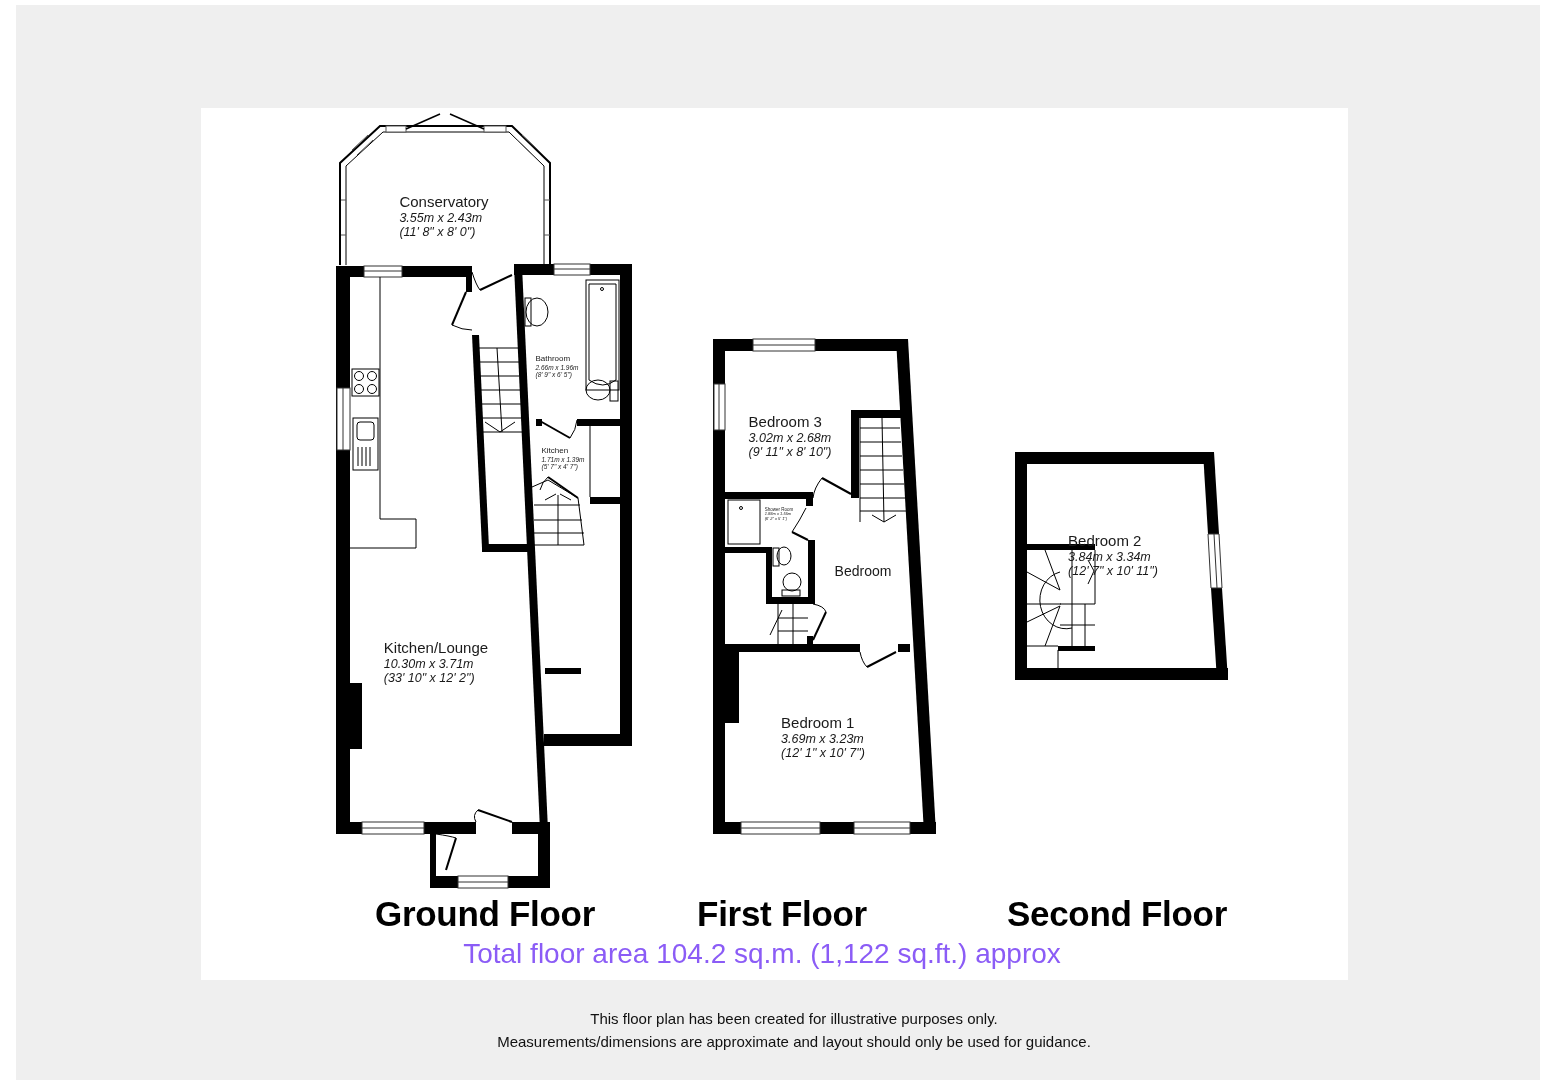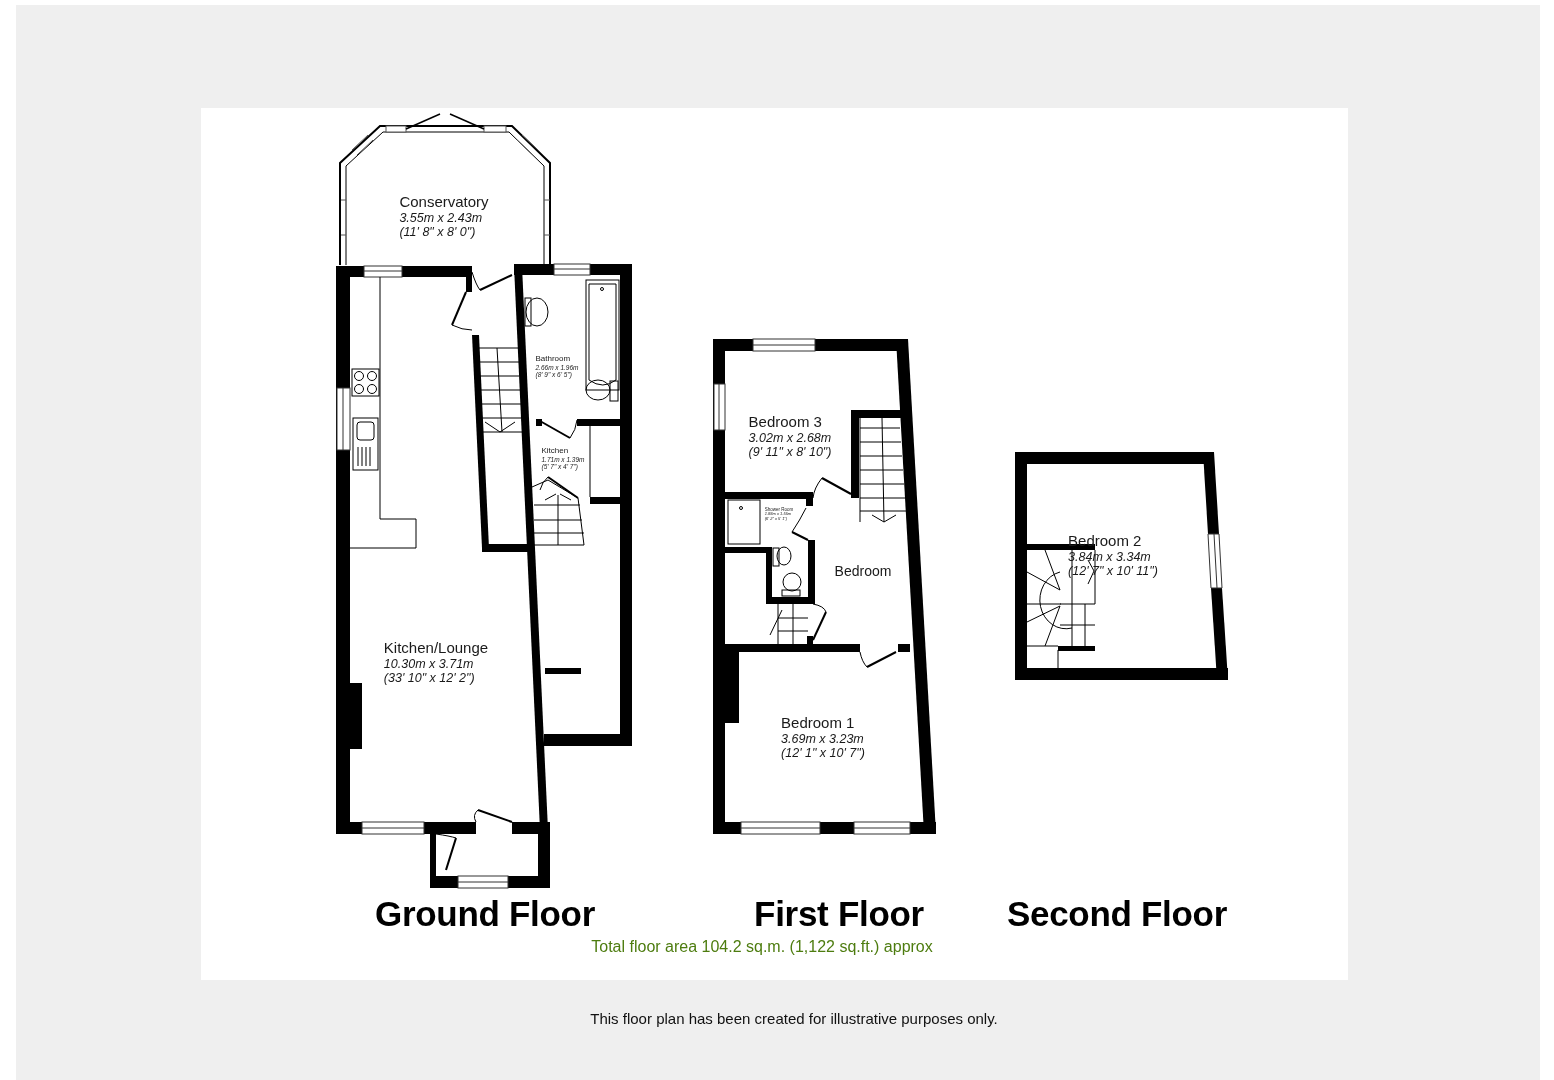--- a/index.html
+++ b/index.html
@@ -27,21 +27,21 @@
   .room-l .dim { font-size: 12.5px; }
   .room-s .name { font-size: 8px; }
   .room-s .dim { font-size: 6.5px; }
   .room-xs .name { font-size: 4.5px; }
   .room-xs .dim { font-size: 4px; }
   .floor-title {
     position: absolute; font-weight: bold; font-size: 35px; color: #000;
     transform: translateX(-50%); white-space: nowrap; letter-spacing: -0.3px;
   }
   .total {
-    position: absolute; left: 762px; top: 938px; font-size: 16px; color: #4d7c0f;
+    position: absolute; left: 762px; top: 938px; font-size: 28px; color: #8b5cf6;
     transform: translateX(-50%); white-space: nowrap;
   }
   .disclaimer {
     position: absolute; left: 768px; top: 1008px; transform: translateX(-50%);
     text-align: center; font-size: 15px; line-height: 22.5px; color: #111;
     white-space: nowrap;
     margin-left: 26px;
   }
   .disclaimer span { display: block; }
 </style>
@@ -345,20 +345,21 @@
   <span class="dim">(12' 1" x 10' 7")</span>
 </div>
 
 <div class="lbl room-l" style="left:1113px; top:485px;margin-top:48px;">
   <span class="name">Bedroom 2</span>
   <span class="dim">3.84m x 3.34m</span>
   <span class="dim">(12' 7" x 10' 11")</span>
 </div>
 
 <div class="floor-title" style="left:485px; top:894px;">Ground Floor</div>
-<div class="floor-title" style="left:839px; top:894px;">First Floor</div>
+<div class="floor-title" style="left:782px; top:894px;">First Floor</div>
 <div class="floor-title" style="left:1117px; top:894px;">Second Floor</div>
 
 <div class="total">Total floor area 104.2 sq.m. (1,122 sq.ft.) approx</div>
 
 <div class="disclaimer">
   <span>This floor plan has been created for illustrative purposes only.</span>
+  <span>Measurements/dimensions are approximate and layout should only be used for guidance.</span>
 </div>
 
 </body></html>

